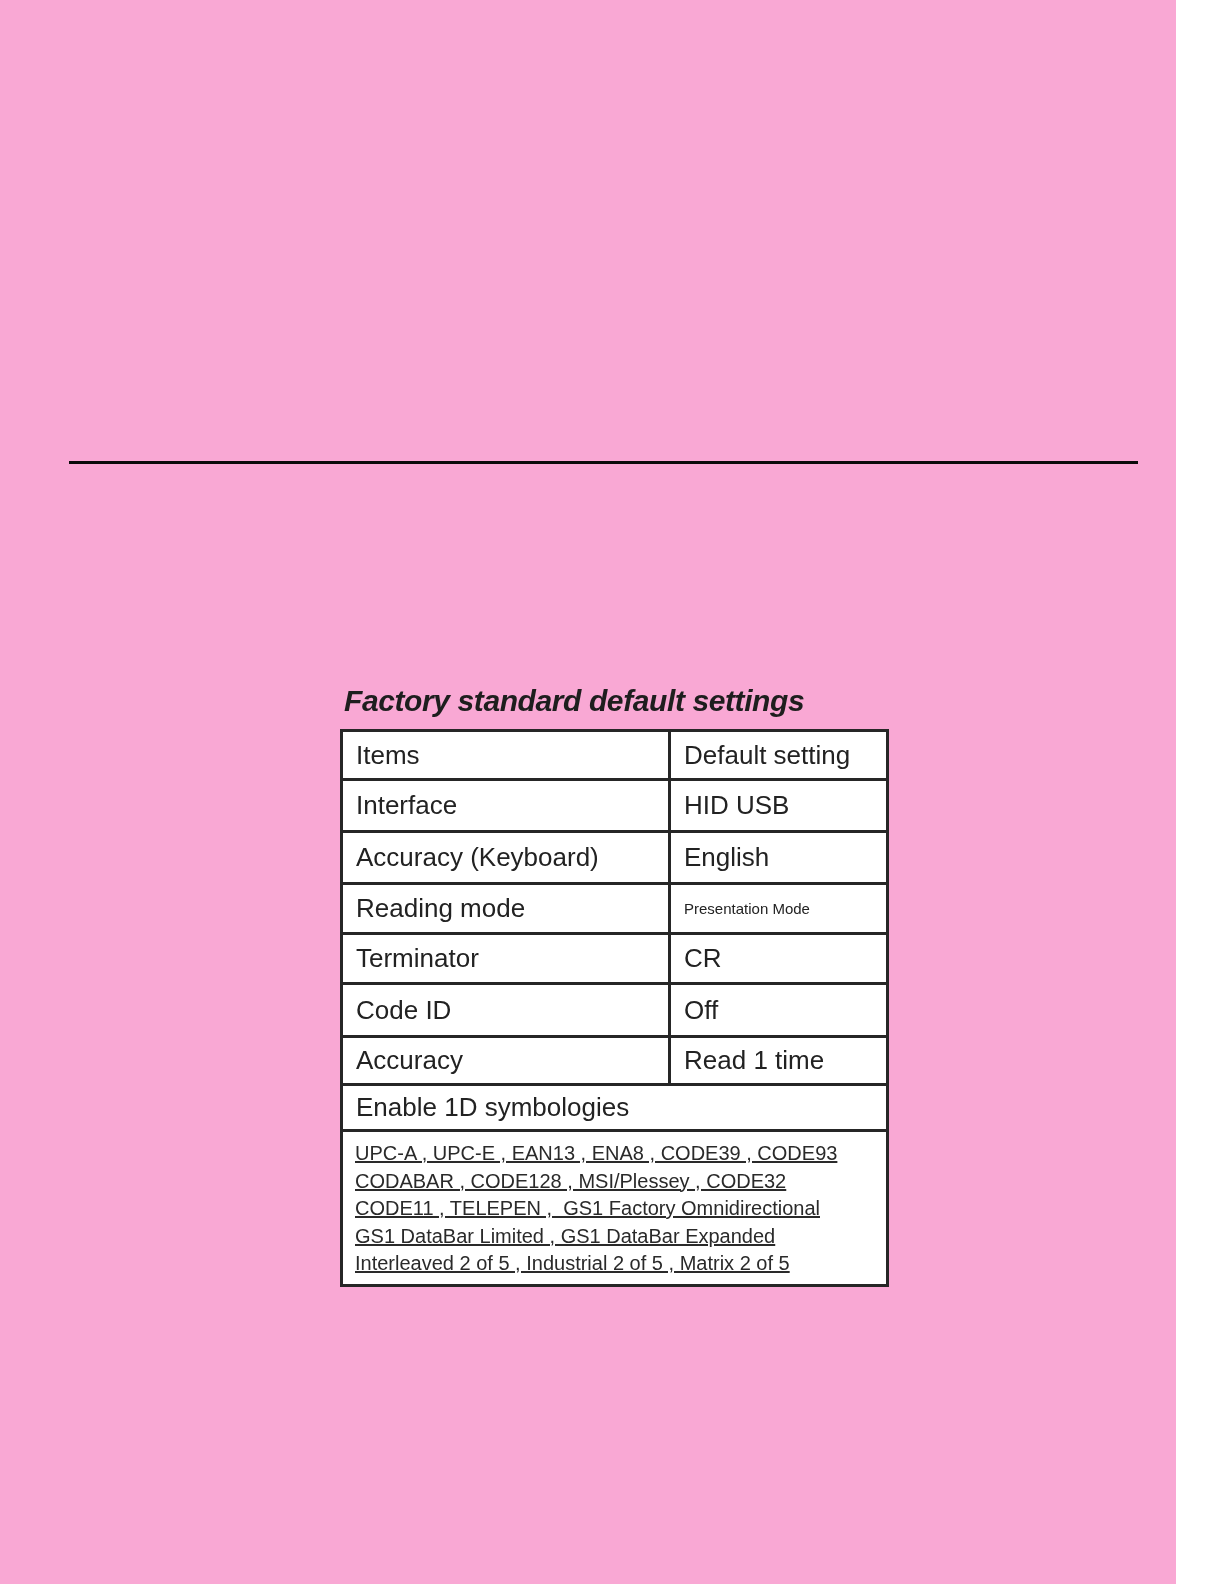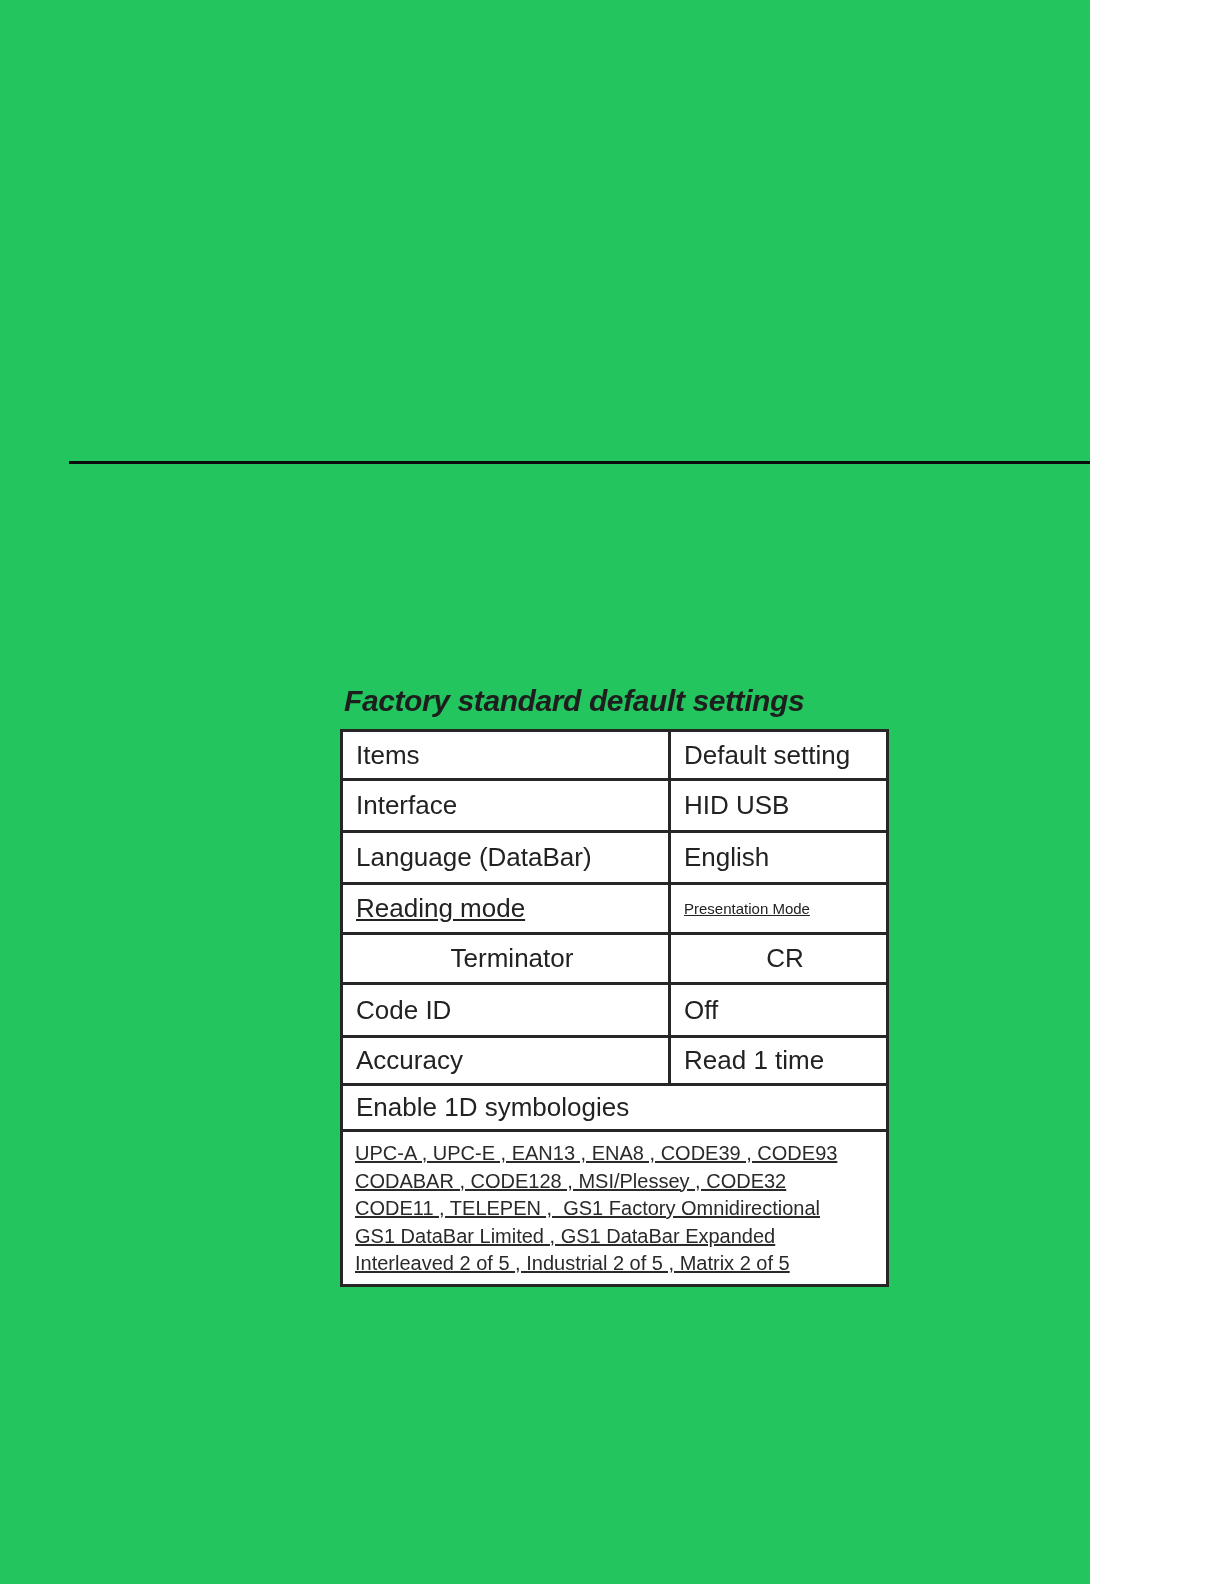--- a/index.html
+++ b/index.html
@@ -1,23 +1,23 @@
 <!DOCTYPE html>
 <html><head>
 <meta charset="utf-8">
 <style>
   * { margin: 0; padding: 0; box-sizing: border-box; }
   html, body { background: #ffffff; }
   body { font-family: "Liberation Sans", sans-serif; }
 
   .page {
     position: relative;
-    width: 1090px;
+    width: 1176px;
     height: 1584px;
-    background: #22c55e;
+    background: #f9a8d4;
     overflow: hidden;
   }
 
   .top-rule {
     position: absolute;
     left: 69px;
     top: 461px;
     width: 1069px;
     height: 3px;
     background: #0b0b0b;
@@ -55,22 +55,22 @@
     font-size: 26px;
     color: #222222;
     background: #ffffff;
     overflow: hidden;
     white-space: nowrap;
   }
 
   tr.hdr-row td   { height: 49px; }
   tr.row-0 td     { height: 52px; }
   tr.row-1 td     { height: 52px; }
-  tr.row-2 td     { height: 50px; text-decoration: underline; }
-  tr.row-3 td     { height: 50px; text-align: center; }
+  tr.row-2 td     { height: 50px; }
+  tr.row-3 td     { height: 50px; }
   tr.row-4 td     { height: 53px; }
   tr.row-5 td     { height: 48px; }
   tr.sym-hdr td   { height: 46px; }
   tr.sym-list td  { height: 154px; }
 
   td.value-small { font-size: 15px; }
 
   td.sym-list-cell {
     vertical-align: top;
     padding: 8px 10px 6px 12px;
@@ -103,21 +103,21 @@
         <td>Items</td>
         <td>Default setting</td>
       </tr>
 
       <tr class="row-0">
         <td>Interface</td>
         <td>HID USB</td>
       </tr>
 
       <tr class="row-1">
-        <td>Language (DataBar)</td>
+        <td>Accuracy (Keyboard)</td>
         <td>English</td>
       </tr>
 
       <tr class="row-2">
         <td>Reading mode</td>
         <td class="value-small">Presentation Mode</td>
       </tr>
 
       <tr class="row-3">
         <td>Terminator</td>

